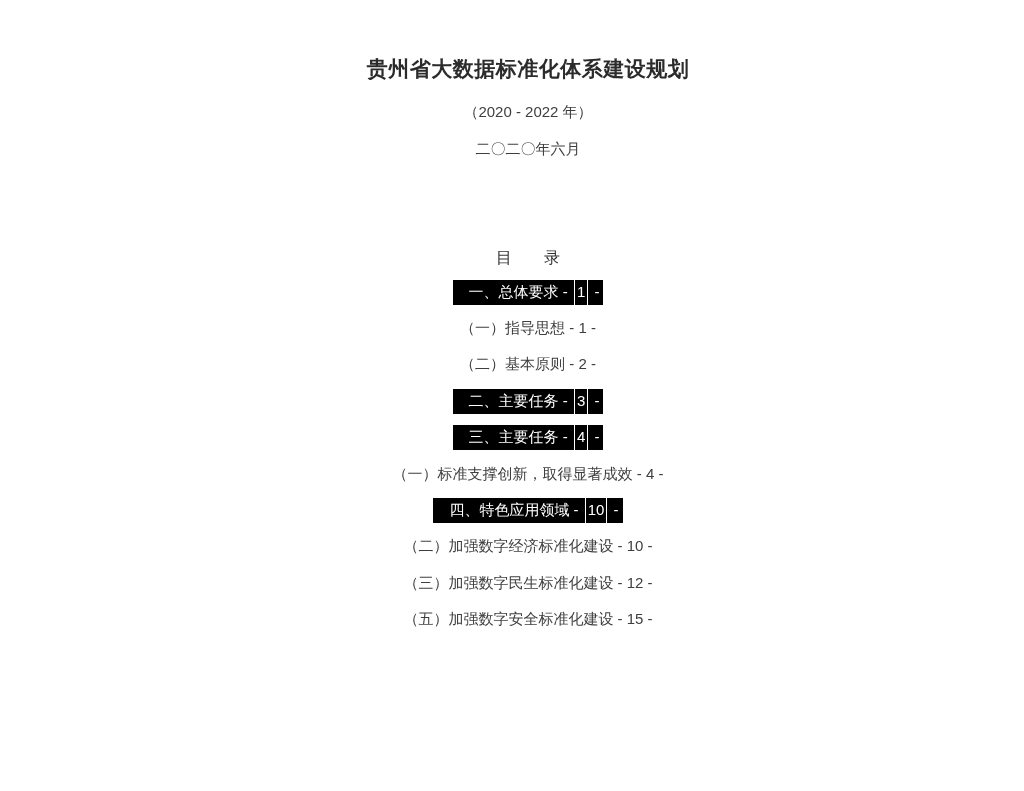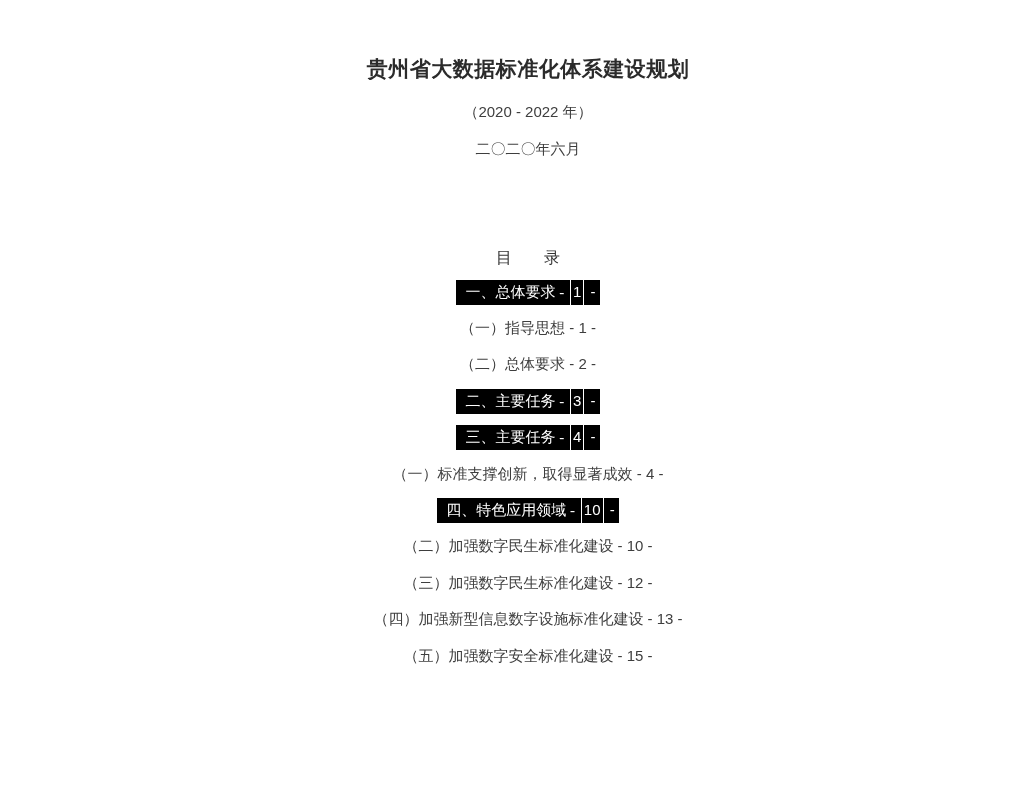--- a/index.html
+++ b/index.html
@@ -70,21 +70,21 @@
     align-items: stretch;
     gap: 1px;
   }
   .hl-seg {
     background: #000000;
     color: #ffffff;
     padding: 3px 2px;
     white-space: pre;
     display: inline-block;
   }
-  .hl-seg:first-child { padding-left: 9px; font-family: Liberation Serif, serif; }
+  .hl-seg:first-child { padding-left: 16px; }
   .hl-seg:last-child  { padding-right: 4px; }
   .hl-seg span { white-space: pre; }
 </style>
 </head>
 <body>
 
 <div class="page">
   <h1 class="doc-title">贵州省大数据标准化体系建设规划</h1>
 
   <div class="doc-subtitle">（2020 - 2022 年）</div>
@@ -98,21 +98,21 @@
         <span class="hl">
           <span class="hl-seg"><span>一、总体要求</span><span> - </span></span>
           <span class="hl-seg"><span>1</span></span>
           <span class="hl-seg"><span> -</span></span>
         </span>
       </div>
       <div class="toc-row">
         <span class="plain"><span>（一）指导思想</span><span> - </span><span>1</span><span> -</span></span>
       </div>
       <div class="toc-row">
-        <span class="plain"><span>（二）总体要求</span><span> - </span><span>2</span><span> -</span></span>
+        <span class="plain"><span>（二）基本原则</span><span> - </span><span>2</span><span> -</span></span>
       </div>
       <div class="toc-row">
         <span class="hl">
           <span class="hl-seg"><span>二、主要任务</span><span> - </span></span>
           <span class="hl-seg"><span>3</span></span>
           <span class="hl-seg"><span> -</span></span>
         </span>
       </div>
       <div class="toc-row">
         <span class="hl">
@@ -125,25 +125,22 @@
         <span class="plain"><span>（一）标准支撑创新，取得显著成效</span><span> - </span><span>4</span><span> -</span></span>
       </div>
       <div class="toc-row">
         <span class="hl">
           <span class="hl-seg"><span>四、特色应用领域</span><span> - </span></span>
           <span class="hl-seg"><span>10</span></span>
           <span class="hl-seg"><span> -</span></span>
         </span>
       </div>
       <div class="toc-row">
-        <span class="plain"><span>（二）加强数字民生标准化建设</span><span> - </span><span>10</span><span> -</span></span>
+        <span class="plain"><span>（二）加强数字经济标准化建设</span><span> - </span><span>10</span><span> -</span></span>
       </div>
       <div class="toc-row">
         <span class="plain"><span>（三）加强数字民生标准化建设</span><span> - </span><span>12</span><span> -</span></span>
-      </div>
-      <div class="toc-row">
-        <span class="plain"><span>（四）加强新型信息数字设施标准化建设</span><span> - </span><span>13</span><span> -</span></span>
       </div>
       <div class="toc-row">
         <span class="plain"><span>（五）加强数字安全标准化建设</span><span> - </span><span>15</span><span> -</span></span>
       </div>
     </div>
 </div>
 
 </body></html>

